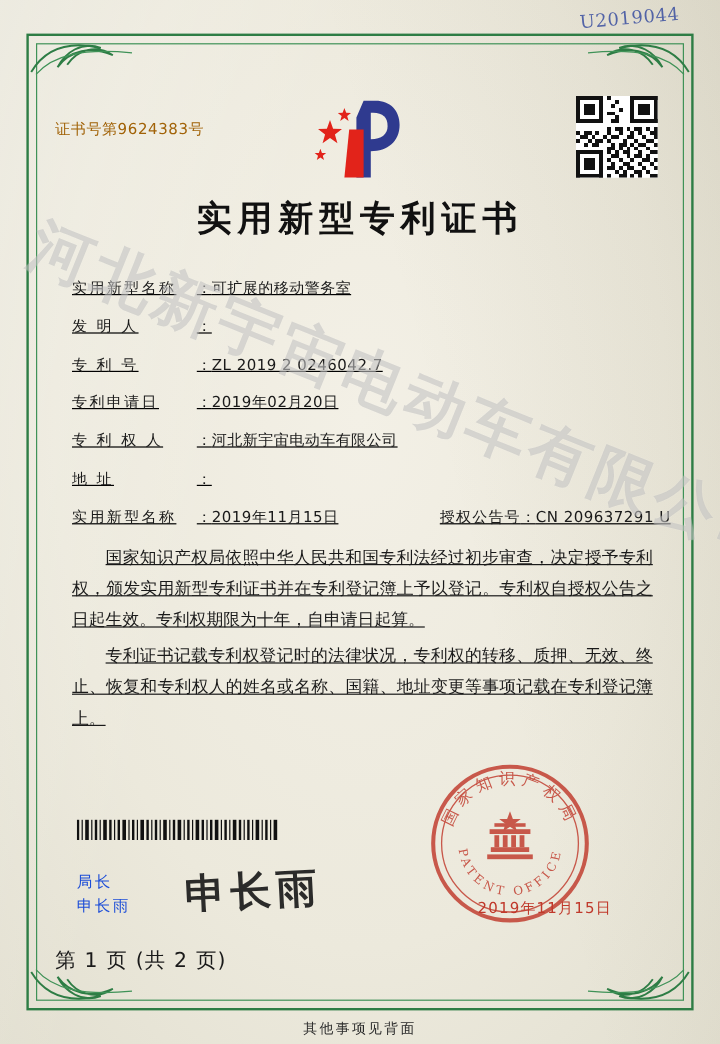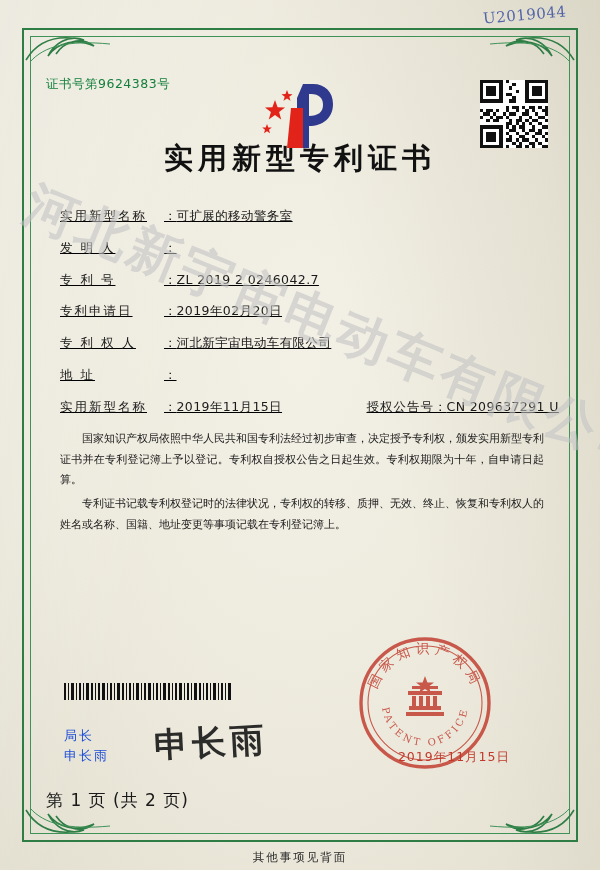--- a/index.html
+++ b/index.html
@@ -78,23 +78,23 @@
   .content {
     position: absolute;
     left: 46px;
     top: 60px;
     right: 46px;
     bottom: 52px;
   }
 
   .cert-no {
     font-size: 12.5px;
-    color: #15803d;
+    color: #a16207;
     letter-spacing: 0.5px;
-    margin-top: 16px;
+    margin-top: 40px;
   }
 
   
   .logo {
     position: absolute;
     left: 205px;
     top: 18px;
     width: 90px;
     height: 80px;
   }
@@ -148,24 +148,25 @@
   }
   .field-row.two-col .field-value { flex: 0 0 auto; min-width: 182px; }
   .sub-label {
     flex: 0 0 auto;
     letter-spacing: 1px;
     margin-left: 8px;
   }
 
   .paragraphs {
     padding: 0 10px 0 14px;
-    font-size: 11px;
+    font-size: 14px;
     line-height: 1.85;
     color: #1a1a1a;
     text-align: justify;
+    text-decoration: underline;
   }
   .paragraphs p {
     margin: 0 0 4px 0;
     text-indent: 2em;
   }
 
   
   .barcode {
     position: absolute;
     left: 18px;

